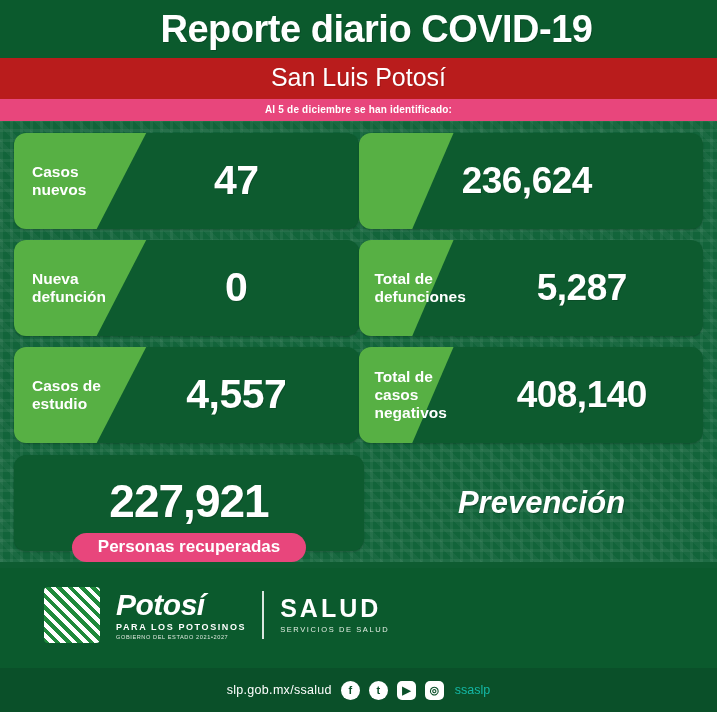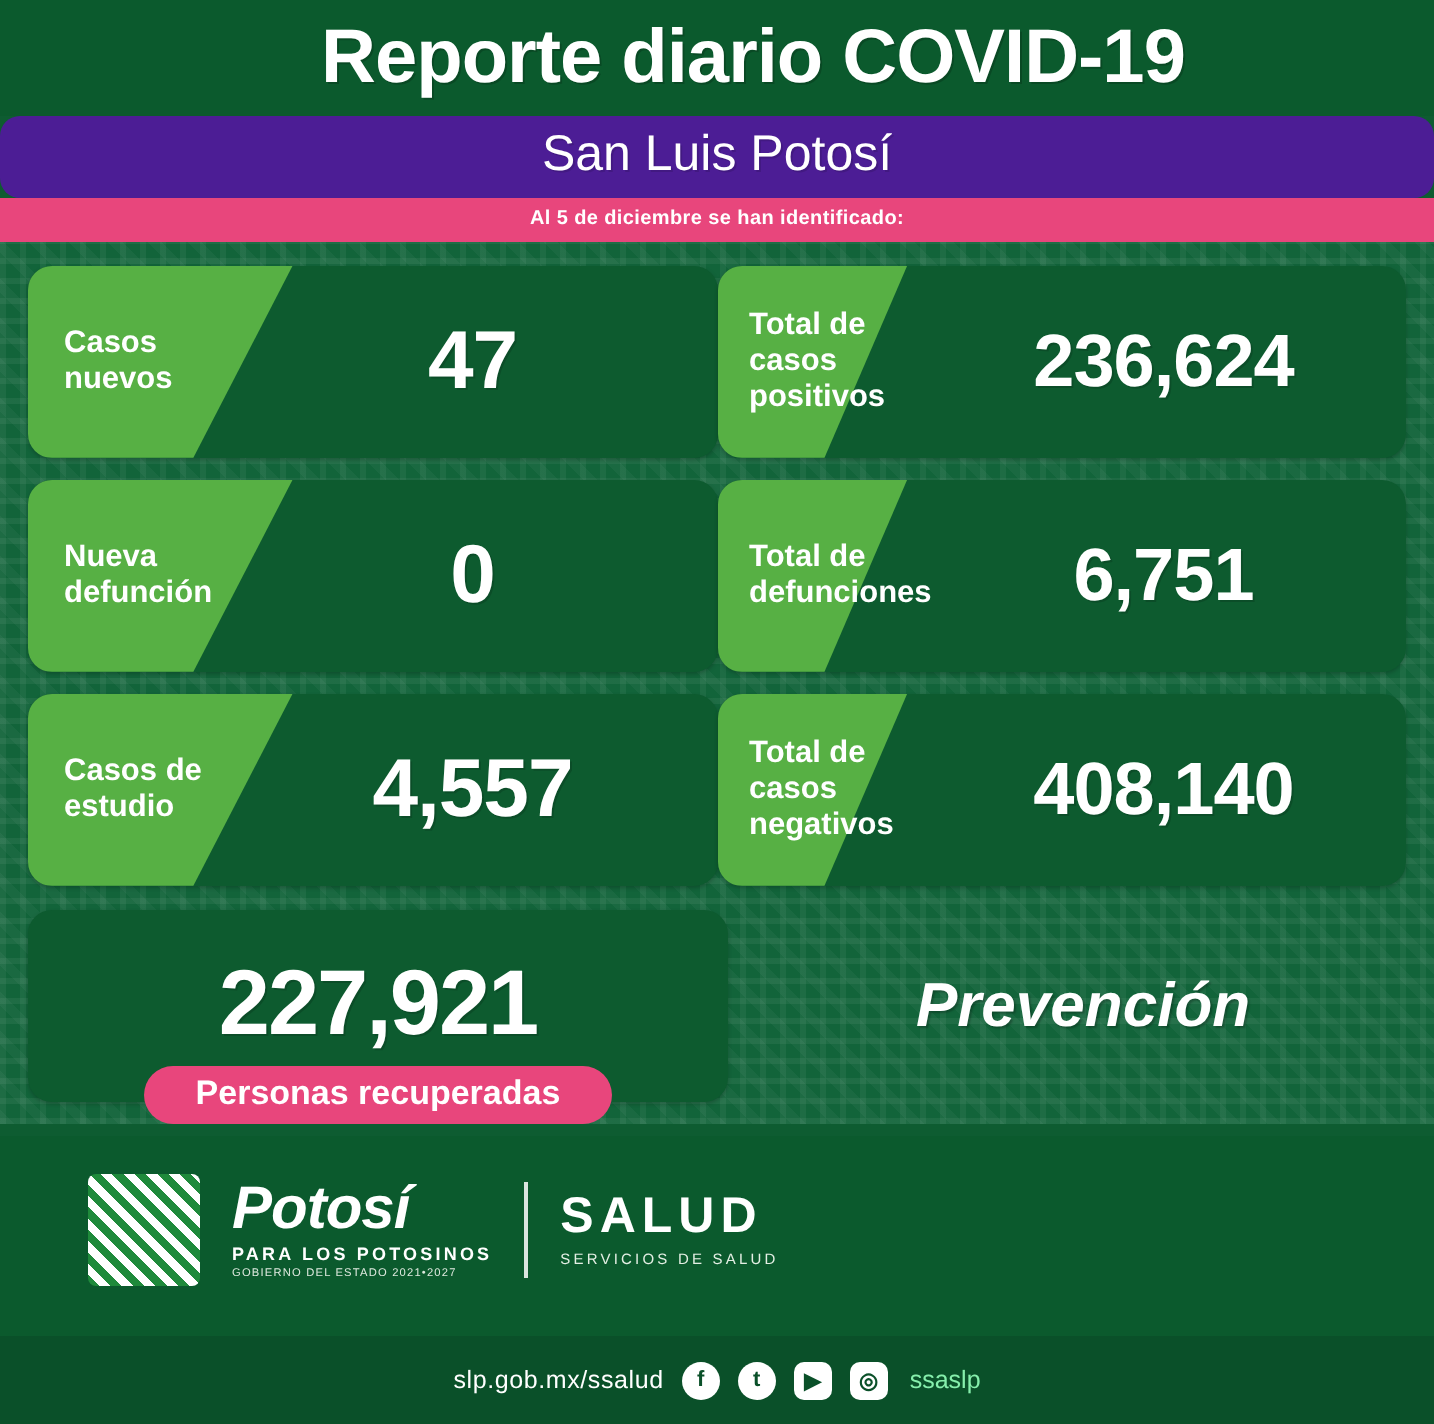--- a/index.html
+++ b/index.html
@@ -30,24 +30,23 @@
   .title-bar .title {
     font-size: 38px;
     font-weight: bold;
     color: #ffffff;
     letter-spacing: -0.5px;
     line-height: 1.05;
     text-shadow: 1px 1px 0 rgba(0,0,0,0.18);
     padding-left: 36px;
   }
   .subtitle-bar {
-    background: #4c1d95;
+    background: #b91c1c;
     text-align: center;
     padding: 5px 0 7px 0;
-    border-radius: 10px;
   }
   .subtitle-bar .subtitle {
     font-size: 25px;
     color: #ffffff;
     font-weight: normal;
     text-shadow: 1px 1px 0 rgba(0,0,0,0.12);
   }
   .date-bar {
     background: #e8467c;
     text-align: center;
@@ -279,21 +278,21 @@
     background: #ffffff;
     color: #0a5029;
     font-size: 11px;
     font-weight: bold;
     display: flex;
     align-items: center;
     justify-content: center;
   }
   .social.sq { border-radius: 5px; }
   .handle {
-    color: #86efac;
+    color: #14b8a6;
     font-size: 12.5px;
     margin-left: 2px;
   }
 </style>
 </head>
 <body>
 
 <div class="poster">
 
   <div class="title-bar">
@@ -313,35 +312,34 @@
     <div class="grid">
 
       <div class="row">
         <div class="card left-card">
           <div class="wedge slant-b"></div>
           <div class="label">Casos nuevos</div>
           <div class="value">47</div>
         </div>
         <div class="card right-card">
           <div class="wedge slant-c"></div>
-          <div class="label">Total de casos positivos</div>
           <div class="value">236,624</div>
         </div>
       </div>
 
       <div class="row">
         <div class="card left-card">
           <div class="wedge slant-b"></div>
           <div class="label">Nueva defunción</div>
           <div class="value">0</div>
         </div>
         <div class="card right-card">
           <div class="wedge slant-c"></div>
           <div class="label">Total de defunciones</div>
-          <div class="value">6,751</div>
+          <div class="value">5,287</div>
         </div>
       </div>
 
       <div class="row">
         <div class="card left-card">
           <div class="wedge slant-b"></div>
           <div class="label">Casos de estudio</div>
           <div class="value">4,557</div>
         </div>
         <div class="card right-card">

